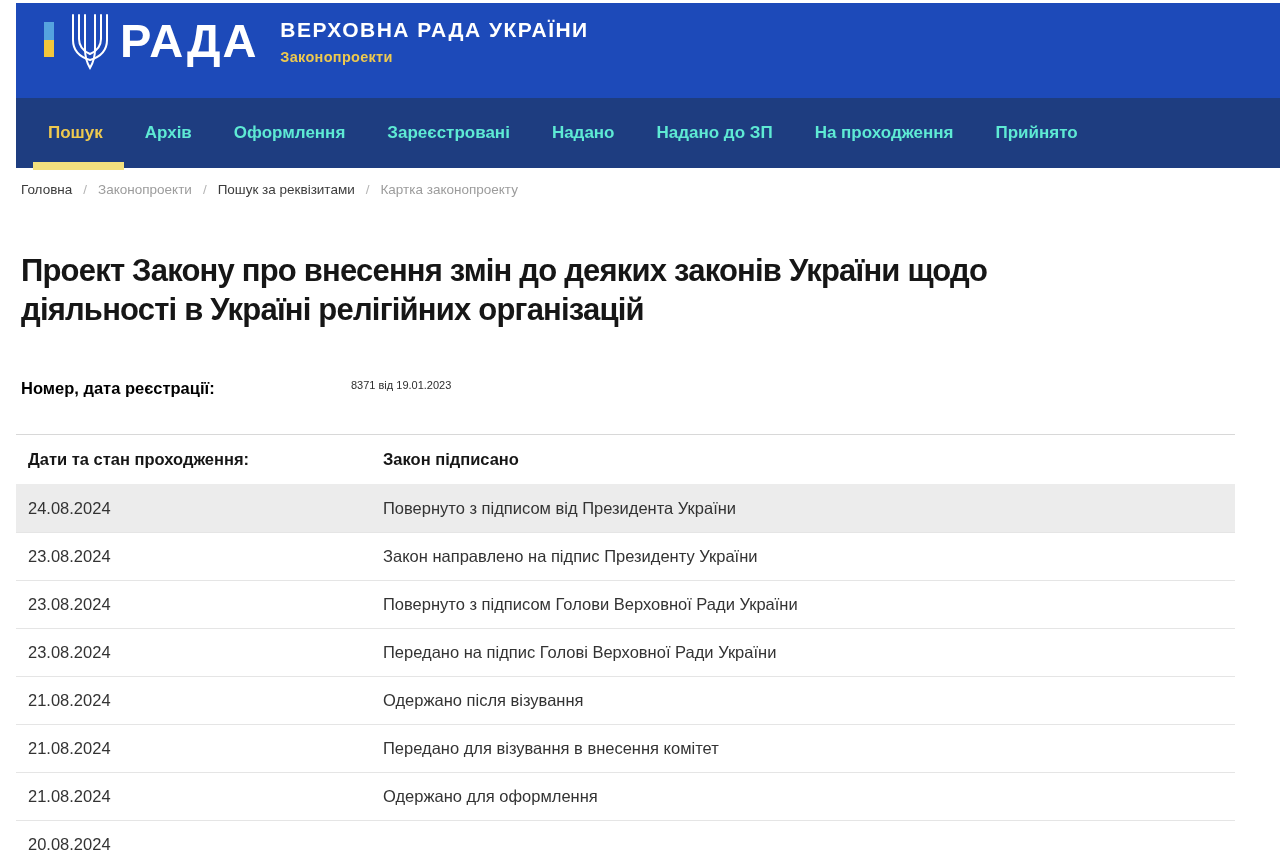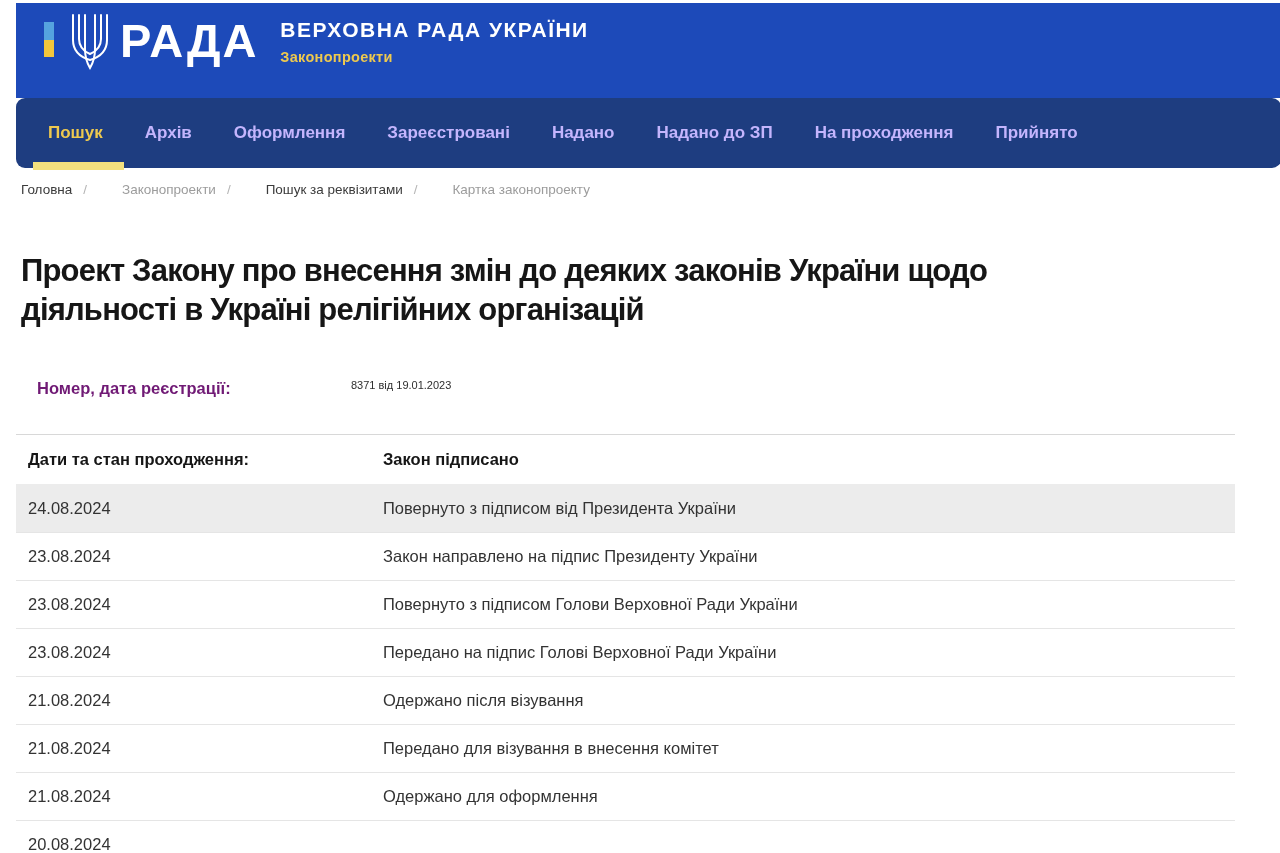--- a/index.html
+++ b/index.html
@@ -26,37 +26,37 @@
   .flag{width:10px;height:35px;margin-top:9px;display:flex;flex-direction:column;flex:none;}
   .flag .fb{height:18px;background:var(--flag-blue);}
   .flag .fy{height:17px;background:var(--flag-yellow);}
   .trident{margin-left:12px;flex:none;line-height:0;}
   .logo-text{font-size:47px;font-weight:bold;color:#fff;letter-spacing:2px;line-height:56px;margin-left:6px;text-decoration:none;cursor:pointer;}
   .org{margin-left:22px;padding-top:5px;}
   .org-name{font-size:21px;font-weight:bold;color:#fff;letter-spacing:1.5px;white-space:nowrap;}
   .org-sub{display:inline-block;font-size:14.5px;font-weight:bold;color:var(--accent);margin-top:7px;letter-spacing:.3px;cursor:pointer;text-decoration:none;}
 
   
-  .mainnav{height:70px;background:var(--nav-bg);display:flex;align-items:stretch;padding-left:32px;gap:42px;position:relative;border-radius:9px;}
-  .nav-item{position:relative;display:flex;align-items:center;font-size:17px;font-weight:bold;color:#c4b5fd;text-decoration:none;cursor:pointer;white-space:nowrap;}
+  .mainnav{height:70px;background:var(--nav-bg);display:flex;align-items:stretch;padding-left:32px;gap:42px;position:relative;}
+  .nav-item{position:relative;display:flex;align-items:center;font-size:17px;font-weight:bold;color:#5eead4;text-decoration:none;cursor:pointer;white-space:nowrap;}
   .nav-item.active{color:var(--accent);}
   .nav-item.active::after{content:"";position:absolute;left:-15px;right:-21px;bottom:-2px;height:8px;background:var(--underline);}
 
   
-  .breadcrumb{display:flex;align-items:center;padding:14px 0 0 5px;font-size:13.5px;gap:24px;}
+  .breadcrumb{display:flex;align-items:center;padding:14px 0 0 5px;font-size:13.5px;}
   .crumb{display:flex;align-items:center;}
   .crumb-label{color:#3b3b3b;text-decoration:none;cursor:pointer;white-space:nowrap;}
   .crumb.muted .crumb-label{color:#9c9c9c;}
   .crumb-sep{color:#b5b5b5;margin:0 11px;}
 
   
   h1{margin:54px 0 0 5px;font-size:31px;line-height:39px;color:#161616;max-width:1125px;letter-spacing:-0.8px;font-weight:bold;}
 
   .reg-row{position:relative;margin-top:50px;height:20px;}
-  .reg-label{position:absolute;left:21px;top:0;font-size:16.5px;font-weight:bold;color:#701a75;white-space:nowrap;}
+  .reg-label{position:absolute;left:5px;top:0;font-size:16.5px;font-weight:bold;color:#000000;white-space:nowrap;}
   .reg-value{position:absolute;left:335px;top:0;font-size:11px;color:#2e2e2e;white-space:nowrap;}
 
   
   .timeline{margin-top:35px;margin-right:46px;border-top:1px solid #d8d8d8;}
   .t-head{display:flex;align-items:center;height:49px;font-weight:bold;font-size:16.5px;color:#161616;}
   .t-c1{width:367px;padding-left:12px;flex:none;}
   .t-c2{flex:1;}
   #timeline-rows{border-bottom:1px solid #e5e5e5;}
   .t-row{display:flex;align-items:center;height:48px;font-size:16.5px;color:#333;border-top:1px solid #e5e5e5;}
   .t-row:first-child{border-top:none;}

